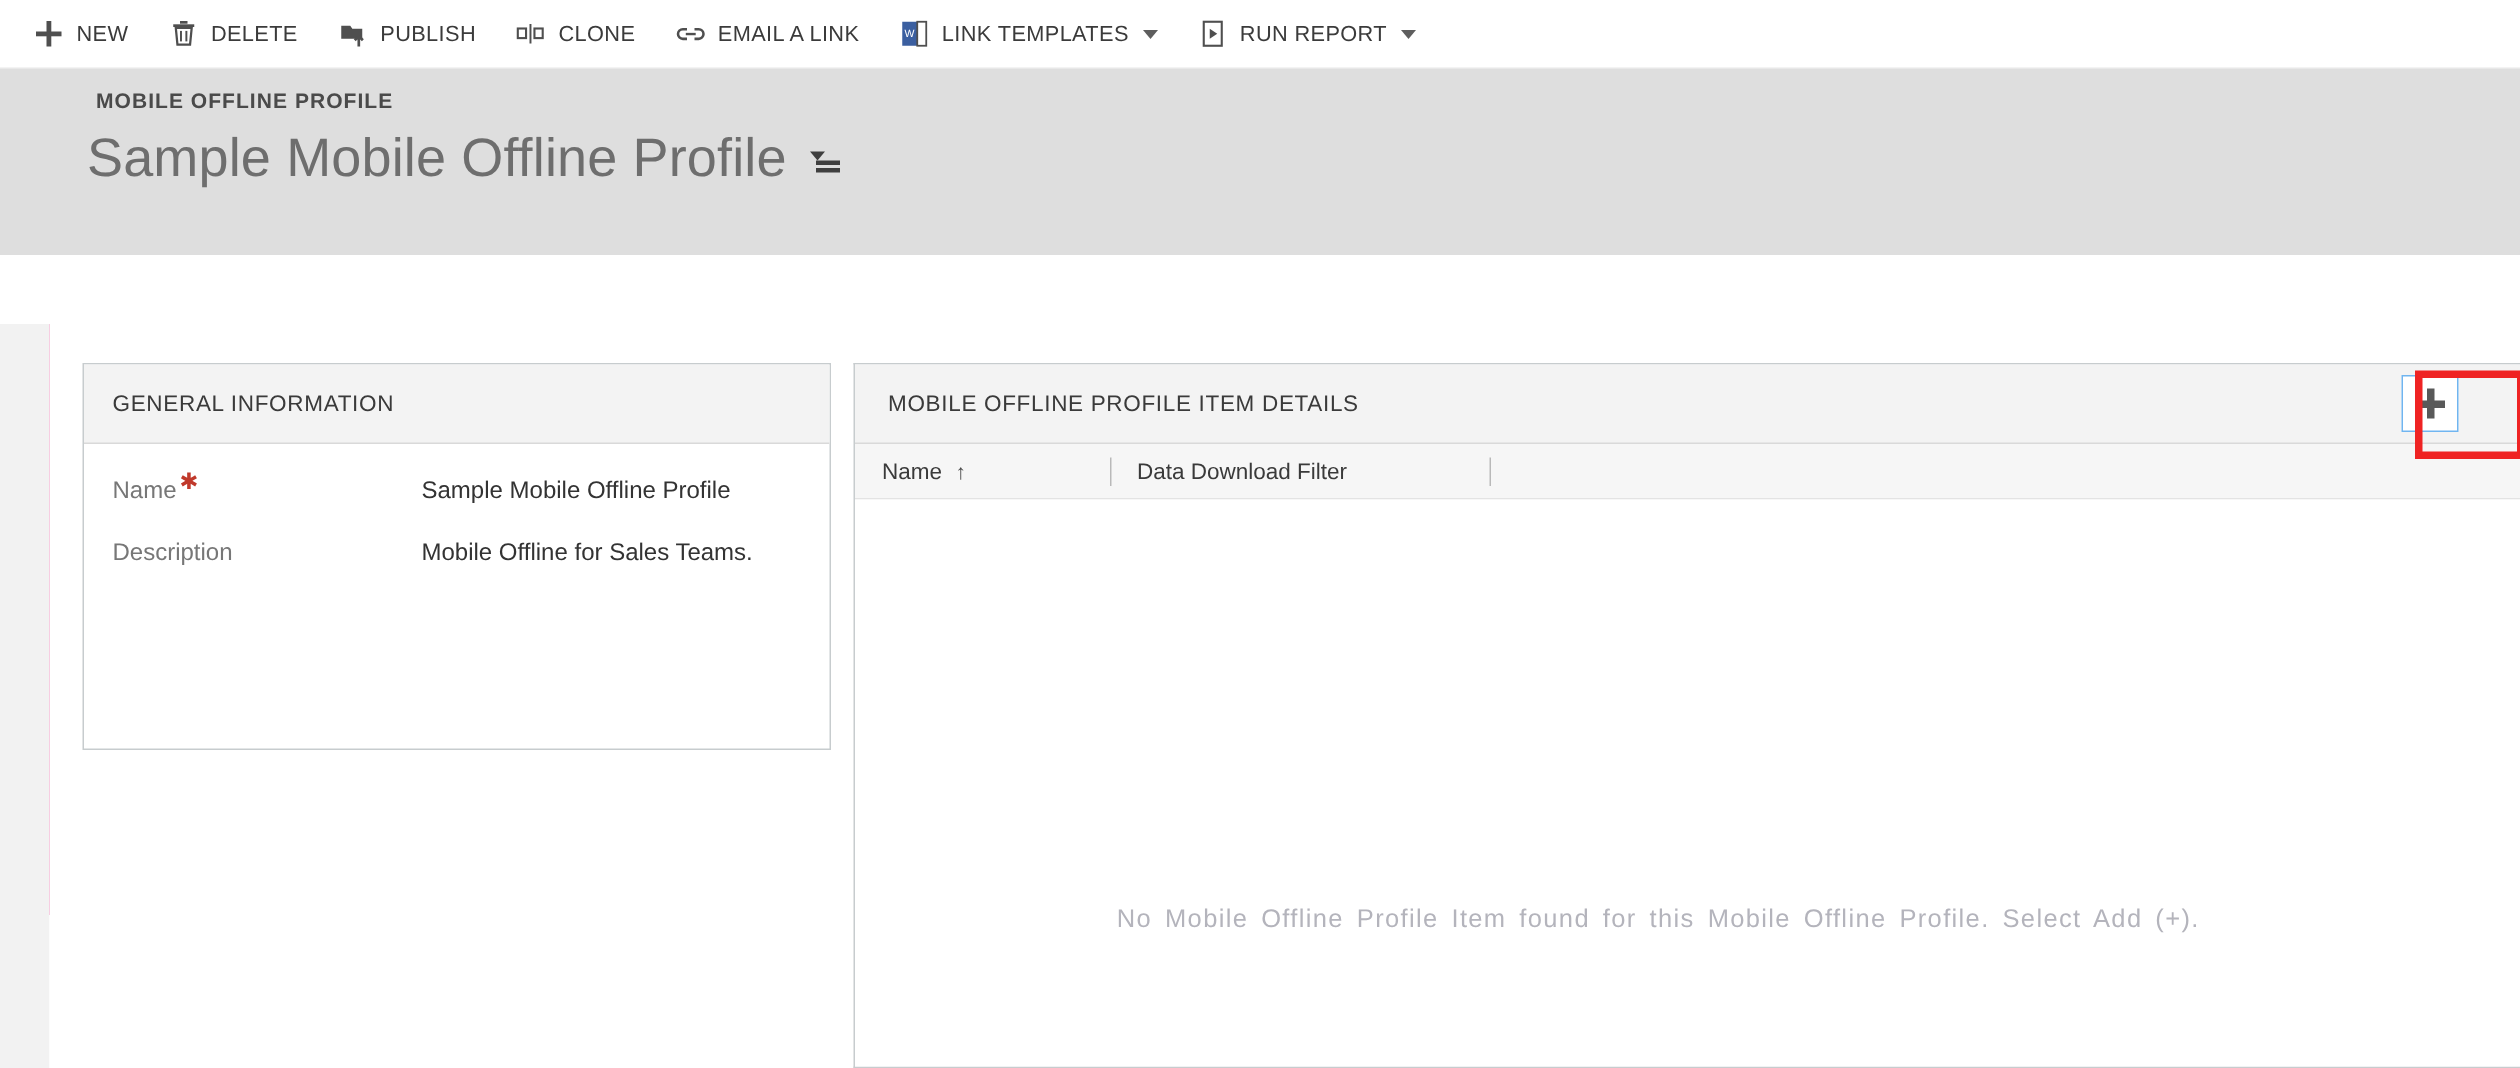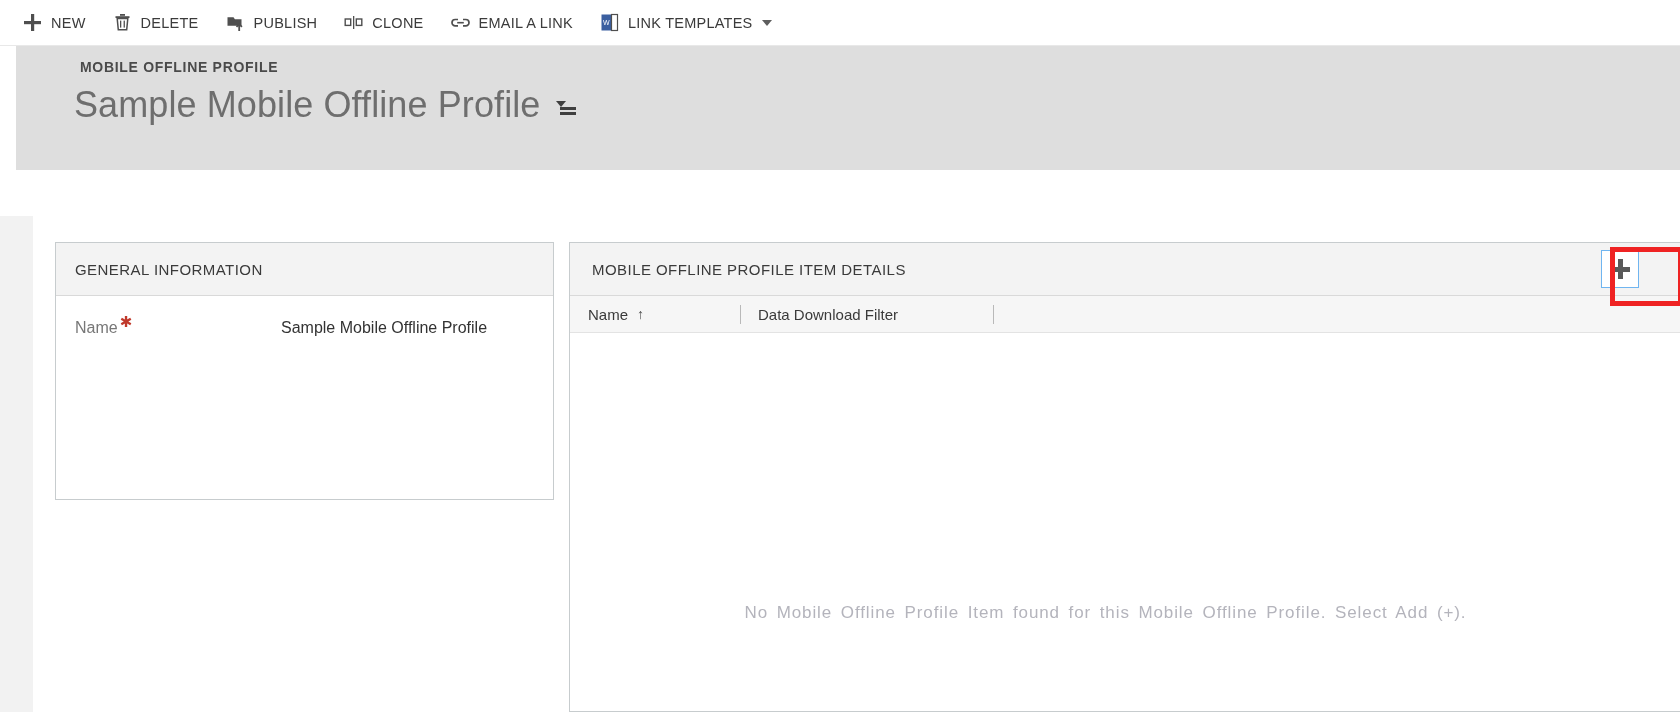--- a/index.html
+++ b/index.html
@@ -56,21 +56,21 @@
     border-left: 5px solid transparent;
     border-right: 5px solid transparent;
     border-top: 6px solid #5e5e5e;
   }
 
   
   #record-header {
     position: relative;
     height: 124px;
     background: #dedede;
-    margin-left: 16px;
+    margin-left: 0;
     box-sizing: border-box;
   }
   #entity-type {
     position: absolute;
     left: 64px;
     top: 13px;
     font-size: 14px;
     font-weight: 600;
     letter-spacing: 0.7px;
     color: #4a4a4a;
@@ -376,20 +376,30 @@
       <svg width="19" height="19" viewBox="0 0 19 19">
         <rect x="1.5" y="1.5" width="10" height="16" fill="#3b5fa0"></rect>
         <text x="3" y="11.5" font-family="Liberation Sans, sans-serif" font-size="7" fill="#ffffff">W</text>
         <rect x="11.5" y="1.5" width="6" height="16" fill="#ffffff" stroke="#4f4f4f" stroke-width="1.2"></rect>
       </svg>
     </span>
     <span class="cmd-label">LINK TEMPLATES</span>
     <span class="cmd-caret"></span>
   </div>
 
+  <div class="cmd-btn">
+    <span class="cmd-icon">
+      <svg width="19" height="19" viewBox="0 0 19 19">
+        <rect x="3.5" y="1.5" width="12" height="16" fill="none" stroke="#4f4f4f" stroke-width="1.4"></rect>
+        <path d="M7.5 6.2 l5 3.3 l-5 3.3 Z" fill="#4f4f4f"></path>
+      </svg>
+    </span>
+    <span class="cmd-label">RUN REPORT</span>
+    <span class="cmd-caret"></span>
+  </div>
 
 </div>
 
 <div id="record-header">
   <div id="entity-type">MOBILE OFFLINE PROFILE</div>
   <div id="record-title-row">
     <div id="record-title">Sample Mobile Offline Profile</div>
     <div id="record-title-menu">
       <span class="tri"></span>
       <i></i>
@@ -409,20 +419,26 @@
         <span class="section-head-title">GENERAL INFORMATION</span>
       </div>
 
       <div class="field-row">
         <div class="field-label">
           <span>Name</span><span class="req-star">✱</span>
         </div>
         <div class="field-value">Sample Mobile Offline Profile</div>
       </div>
 
+      <div class="field-row">
+        <div class="field-label">
+          <span>Description</span>
+        </div>
+        <div class="field-value">Mobile Offline for Sales Teams.</div>
+      </div>
     </div>
 
     <div id="grid-section">
       <div id="grid-head">
         <span id="grid-head-title">MOBILE OFFLINE PROFILE ITEM DETAILS</span>
         <div id="add-button">
           <span class="plus-h"></span>
           <span class="plus-v"></span>
         </div>
       </div>

